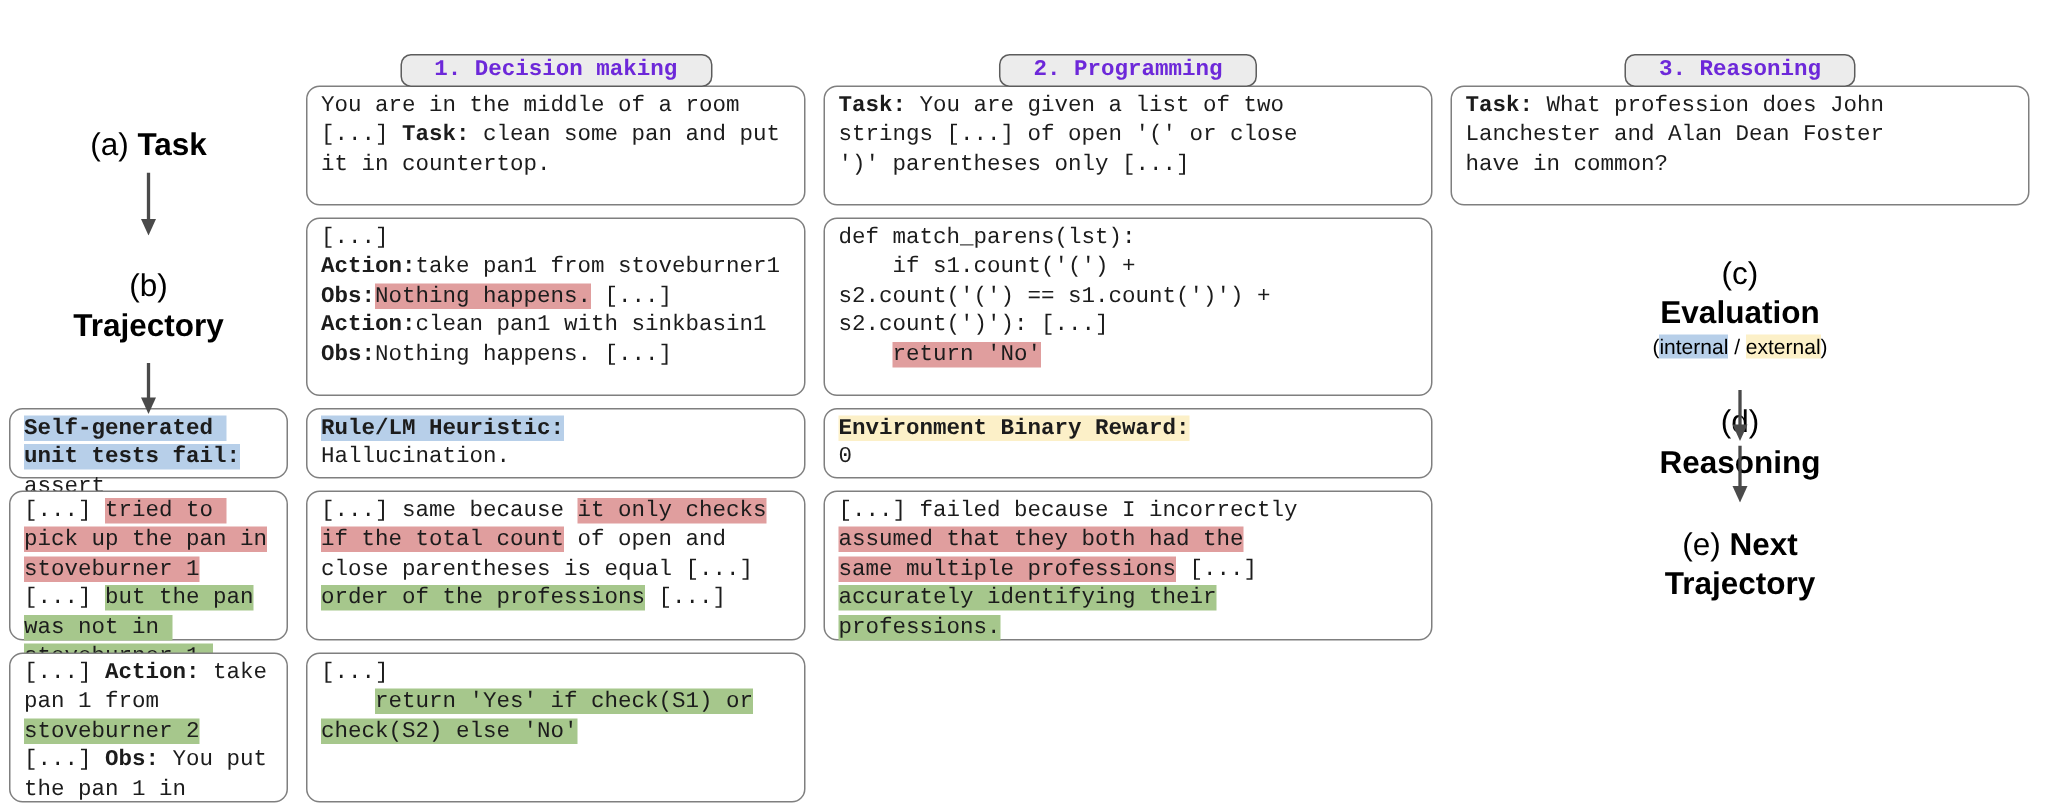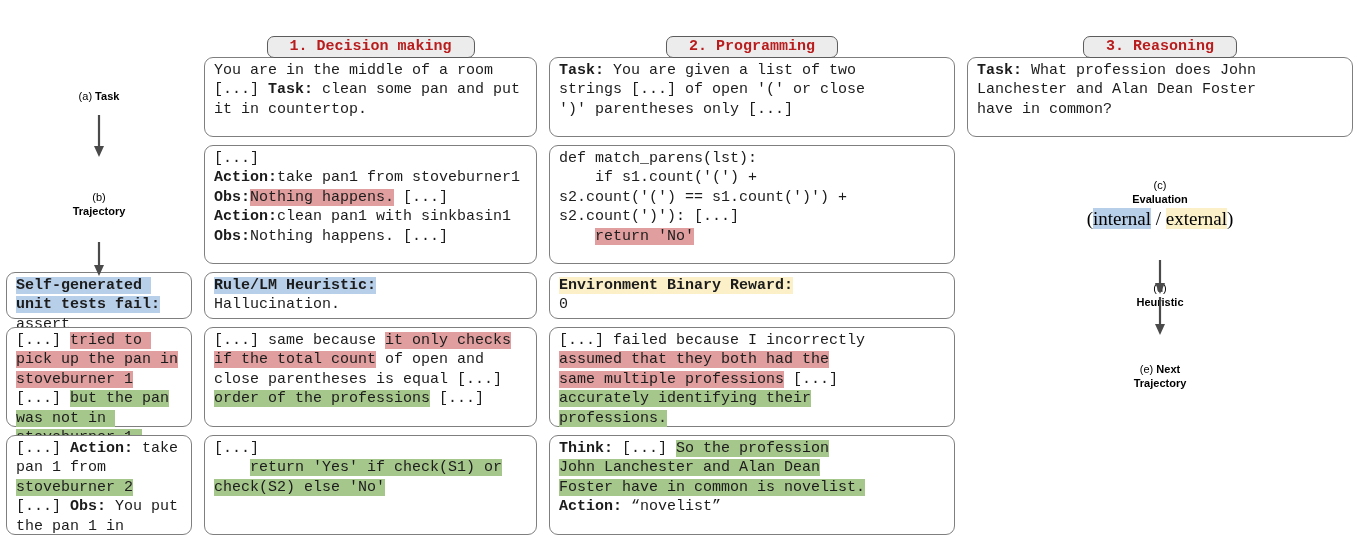--- a/index.html
+++ b/index.html
@@ -29,33 +29,33 @@
   .b{font-weight:bold;}
   .hl-red{background:var(--hl-red);}
   .hl-green{background:var(--hl-green);margin-top:12px;}
   .hl-blue{background:var(--hl-blue);}
   .hl-yellow{background:var(--hl-yellow);}
   .tab{
     position:absolute; top:-22px; left:50%; transform:translateX(-50%);
     background:var(--tabbg); border:1.5px solid var(--tabborder); border-radius:7px;
     padding:1px 22px 2px 22px; white-space:nowrap;
     font-family:"Liberation Mono","DejaVu Sans Mono",monospace;
-    font-weight:bold; font-size:15px; color:#b91c1c; z-index:2;
+    font-weight:bold; font-size:15px; color:#6d28d9; z-index:2;
   }
   .label-cell{
     position:relative; display:flex; flex-direction:column;
     align-items:center; justify-content:center; text-align:center; overflow:visible;
   }
   .label-text{
     font-family:"Liberation Sans","DejaVu Sans",sans-serif;
-    font-size:11px; color:#000; white-space:pre-line; line-height:1.25;
+    font-size:21px; color:#000; white-space:pre-line; line-height:1.25;
   }
   .label-note{
-    font-family:Liberation Serif, serif;
-    font-size:19px; color:#000; margin-top:1px; white-space:nowrap;
+    font-family:Liberation Sans, sans-serif;
+    font-size:14px; color:#000; margin-top:1px; white-space:nowrap;
   }
   .arrow{position:absolute; left:50%; transform:translateX(-50%); bottom:-16px; z-index:1;}
   .arrow svg{display:block;}
 </style>
 </head>
 <body>
 
 <div class="figure">
 
   <div class="label-cell">
@@ -130,21 +130,21 @@
     <div class="box-text"><span class="b hl-blue">Rule/LM Heuristic:</span><span>
 Hallucination.</span></div>
   </div>
   <div class="box">
     <div class="box-text"><span class="b hl-yellow">Environment Binary Reward:</span><span>
 0</span></div>
   </div>
 
   <div class="label-cell">
     <div class="label-text"><span>(d)
-</span><span class="b">Heuristic</span></div>
+</span><span class="b">Reasoning</span></div>
     <div class="arrow" style="bottom:-16px;">
       <svg width="14" height="38" viewBox="0 0 14 38">
           <line x1="7" y1="0" x2="7" y2="28" stroke="#4a4a4a" stroke-width="2.2"></line>
           <polygon points="2,27 12,27 7,38" fill="#4a4a4a"></polygon>
         </svg>
     </div>
   </div>
   <div class="box">
     <div class="box-text"><span>[...] </span><span class="hl-red">tried to pick up the pan in
 stoveburner 1</span><span> [...] </span><span class="hl-green">but the pan
@@ -172,20 +172,14 @@
     <div class="box-text"><span>[...] </span><span class="b">Action:</span><span> take pan 1 from
 </span><span class="hl-green">stoveburner 2</span><span>
 [...] </span><span class="b">Obs:</span><span> You put the pan 1 in
 countertop 1.</span></div>
   </div>
   <div class="box">
     <div class="box-text"><span>[...]
     </span><span class="hl-green">return 'Yes' if check(S1) or</span><span>
 </span><span class="hl-green">check(S2) else 'No'</span></div>
   </div>
-  <div class="box">
-    <div class="box-text"><span class="b">Think:</span><span> [...] </span><span class="hl-green">So the profession
-John Lanchester and Alan Dean
-Foster have in common is novelist.</span><span>
-</span><span class="b">Action:</span><span> “novelist”</span></div>
-  </div>
 
 </div>
 
 </body></html>

